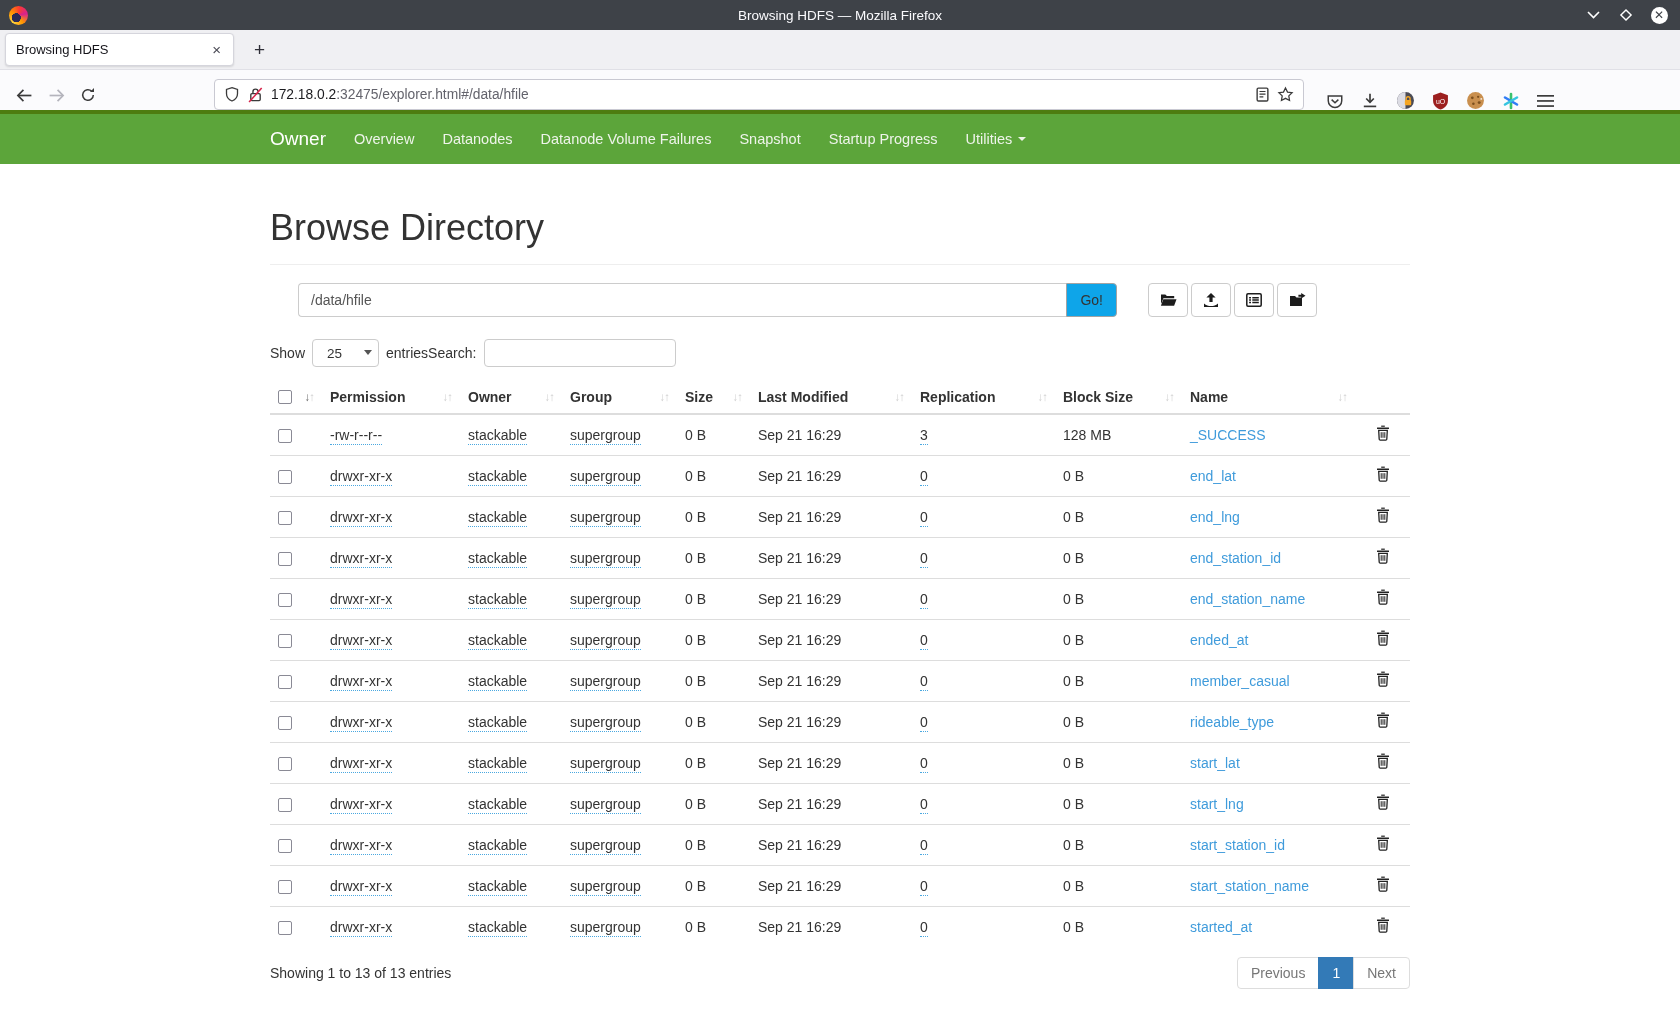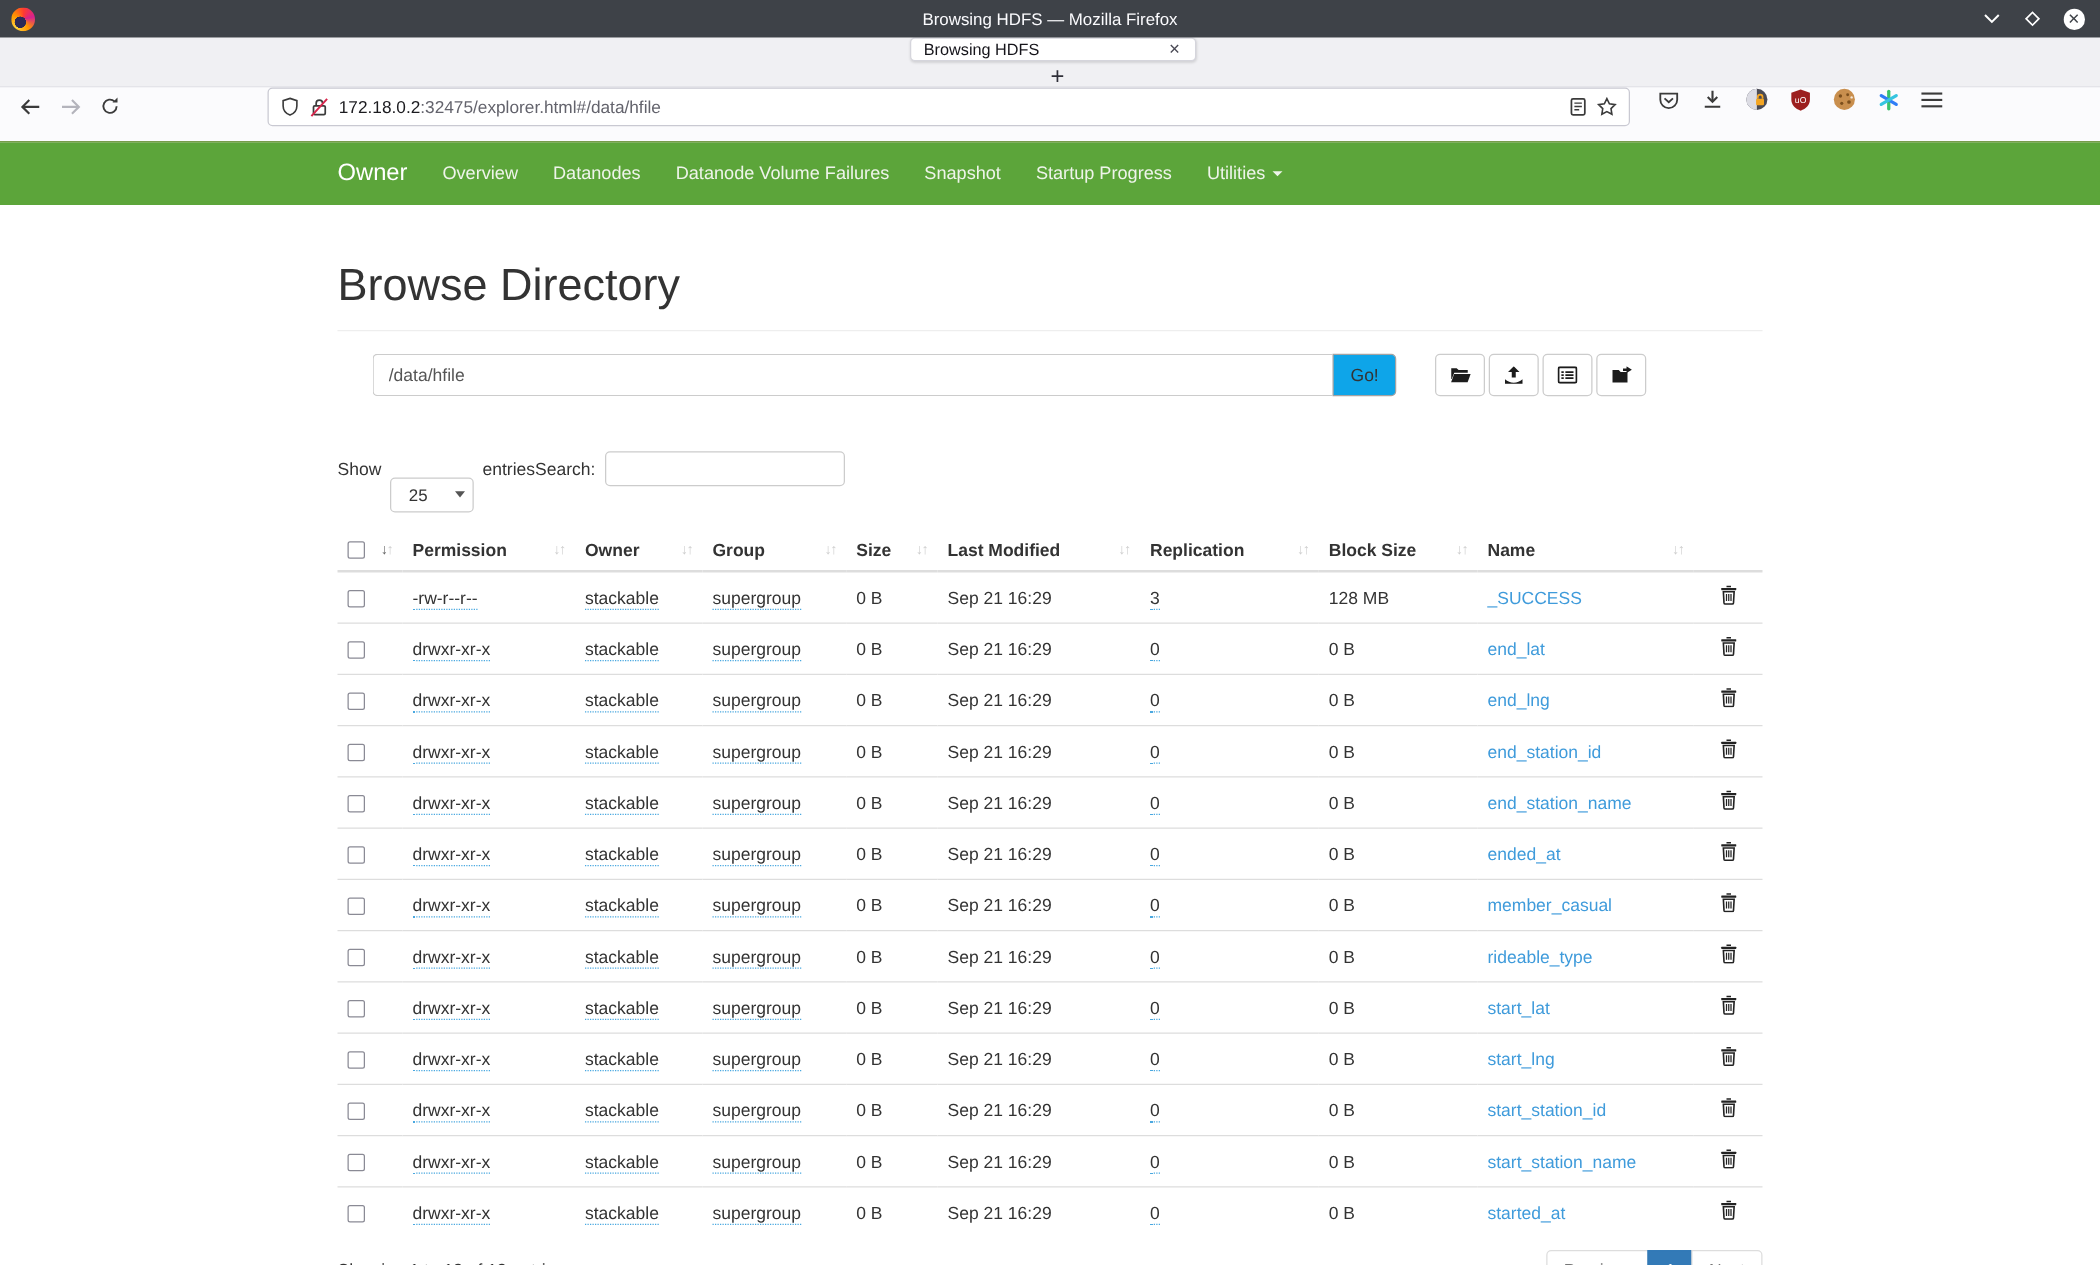--- a/index.html
+++ b/index.html
@@ -20,27 +20,27 @@
   
   .titlebar{height:30px;background:var(--chrome-dark);display:flex;align-items:center;position:relative;}
   .fx-logo{width:19px;height:19px;border-radius:50%;margin-left:9px;
     background:
       radial-gradient(circle at 38% 62%, #2b2a57 0 27%, rgba(0,0,0,0) 28%),
       conic-gradient(from 220deg, #ffd43b, #ff9500, #ff3b30, #d6218f, #ff9500, #ffd43b);}
   .title-text{position:absolute;left:50%;transform:translateX(-50%);color:#fbfbfe;font-size:13.5px;white-space:nowrap;}
   .win-controls{margin-left:auto;display:flex;align-items:center;gap:15px;margin-right:12px;}
   .win-btn{display:flex;align-items:center;justify-content:center;width:18px;height:18px;cursor:default;}
   .win-close-circle{width:17px;height:17px;border-radius:50%;background:#fff;display:flex;align-items:center;justify-content:center;color:#3e4248;font-size:12px;line-height:1;}
-  .tabbar{height:40px;background:#f0f0f3;display:flex;align-items:center;border-bottom:1px solid #e0e0e6;flex-direction:column;}
+  .tabbar{height:40px;background:#f0f0f3;display:flex;align-items:center;border-bottom:1px solid #e0e0e6;}
   .tab{width:229px;height:33px;margin-left:5px;background:#fff;border:1px solid #d5d5dc;border-radius:4px;
     box-shadow:0 1px 2px rgba(0,0,0,.12);display:flex;align-items:center;padding:0 10px;font-size:13px;color:#15141a;}
   .tab-label{flex:1;white-space:nowrap;overflow:hidden;}
   .tab-close{color:#4a4a55;font-size:15px;padding:0 2px;}
   .newtab-btn{font-size:19px;color:#2f2f38;margin-left:12px;padding:2px 8px;border-radius:4px;}
-  .toolbar{height:44px;background:#fbfbfd;display:flex;align-items:flex-start;border-bottom:1px solid #4d7c0f;padding:0 8px;}
+  .toolbar{height:44px;background:#fbfbfd;display:flex;align-items:flex-end;border-bottom:4px solid #4d7c0f;padding:0 8px;}
   .nav-btn{width:32px;height:30px;display:flex;align-items:center;justify-content:center;color:#3b3b3b;}
   .nav-btn.disabled{color:#b4b4bc;}
   .urlbar{flex:1;max-width:1090px;height:31px;margin:0 10px 0 110px;background:#fff;border:1px solid #c9c9d2;border-radius:4px;
     display:flex;align-items:center;padding:0 9px;gap:8px;}
   .url-text{font-size:13.8px;display:flex;align-items:center;white-space:nowrap;}
   .url-host{color:#1b1b1f;}
   .url-rest{color:#63636c;}
   .urlbar-spacer{flex:1;}
   .chrome-icons{display:flex;align-items:center;gap:17px;margin:0 10px 0 12px;}
   .cicon{display:flex;align-items:center;justify-content:center;}
@@ -55,21 +55,21 @@
   h1{font-size:36px;font-weight:400;color:#333;margin:44px 0 16px;line-height:40px;}
   hr{border:0;border-top:1px solid #eee;margin:0 0 18px;}
   .path-row{display:flex;align-items:flex-start;margin-bottom:22px;}
   .input-group{display:flex;width:847px;padding-left:28px;}
   .path-input{flex:1;height:34px;border:1px solid #ccc;border-right:0;border-radius:4px 0 0 4px;padding:0 12px;font-size:14px;color:#555;font-family:"Liberation Sans",sans-serif;outline:none;}
   .go-btn{height:34px;padding:0 13px;border:1px solid #a3a3a3;background:#0ea5e9;border-radius:0 4px 4px 0;font-size:14px;color:#333;font-family:"Liberation Sans",sans-serif;cursor:pointer;}
   .icon-buttons{display:flex;gap:3px;margin-left:31px;}
   .icon-btn{width:40px;height:34px;border:1px solid #ccc;border-radius:4px;background:#fff;display:flex;align-items:center;justify-content:center;color:#1c1c1c;cursor:pointer;}
   .controls-row{display:flex;justify-content:flex-start;align-items:center;margin-bottom:14px;font-size:14px;}
   .show-group{display:flex;align-items:center;gap:7px;}
-  .select-wrap{position:relative;display:inline-block;margin-top:43px;}
+  .select-wrap{position:relative;display:inline-block;}
   .len-select{appearance:none;-webkit-appearance:none;width:67px;height:28px;border:1px solid #ccc;border-radius:4px;background:#fff;font-size:13.5px;color:#333;padding:0 22px 0 14px;font-family:"Liberation Sans",sans-serif;}
   .select-chev{position:absolute;right:7px;top:11px;width:0;height:0;border-left:4px solid transparent;border-right:4px solid transparent;border-top:5px solid #555;pointer-events:none;}
   .search-group{display:flex;align-items:center;gap:8px;}
   .search-input{width:192px;height:28px;border:1px solid #ccc;border-radius:4px;padding:0 8px;font-size:13.5px;font-family:"Liberation Sans",sans-serif;outline:none;}
   
   table.files{width:100%;border-collapse:collapse;font-size:14px;table-layout:fixed;}
   th{text-align:left;font-weight:bold;color:#333;padding:8px 8px;border-bottom:2px solid var(--border);white-space:nowrap;}
   th .th-flex{display:flex;align-items:center;}
   th .th-label{flex:0 0 auto;}
   th .th-gap{flex:1;}

